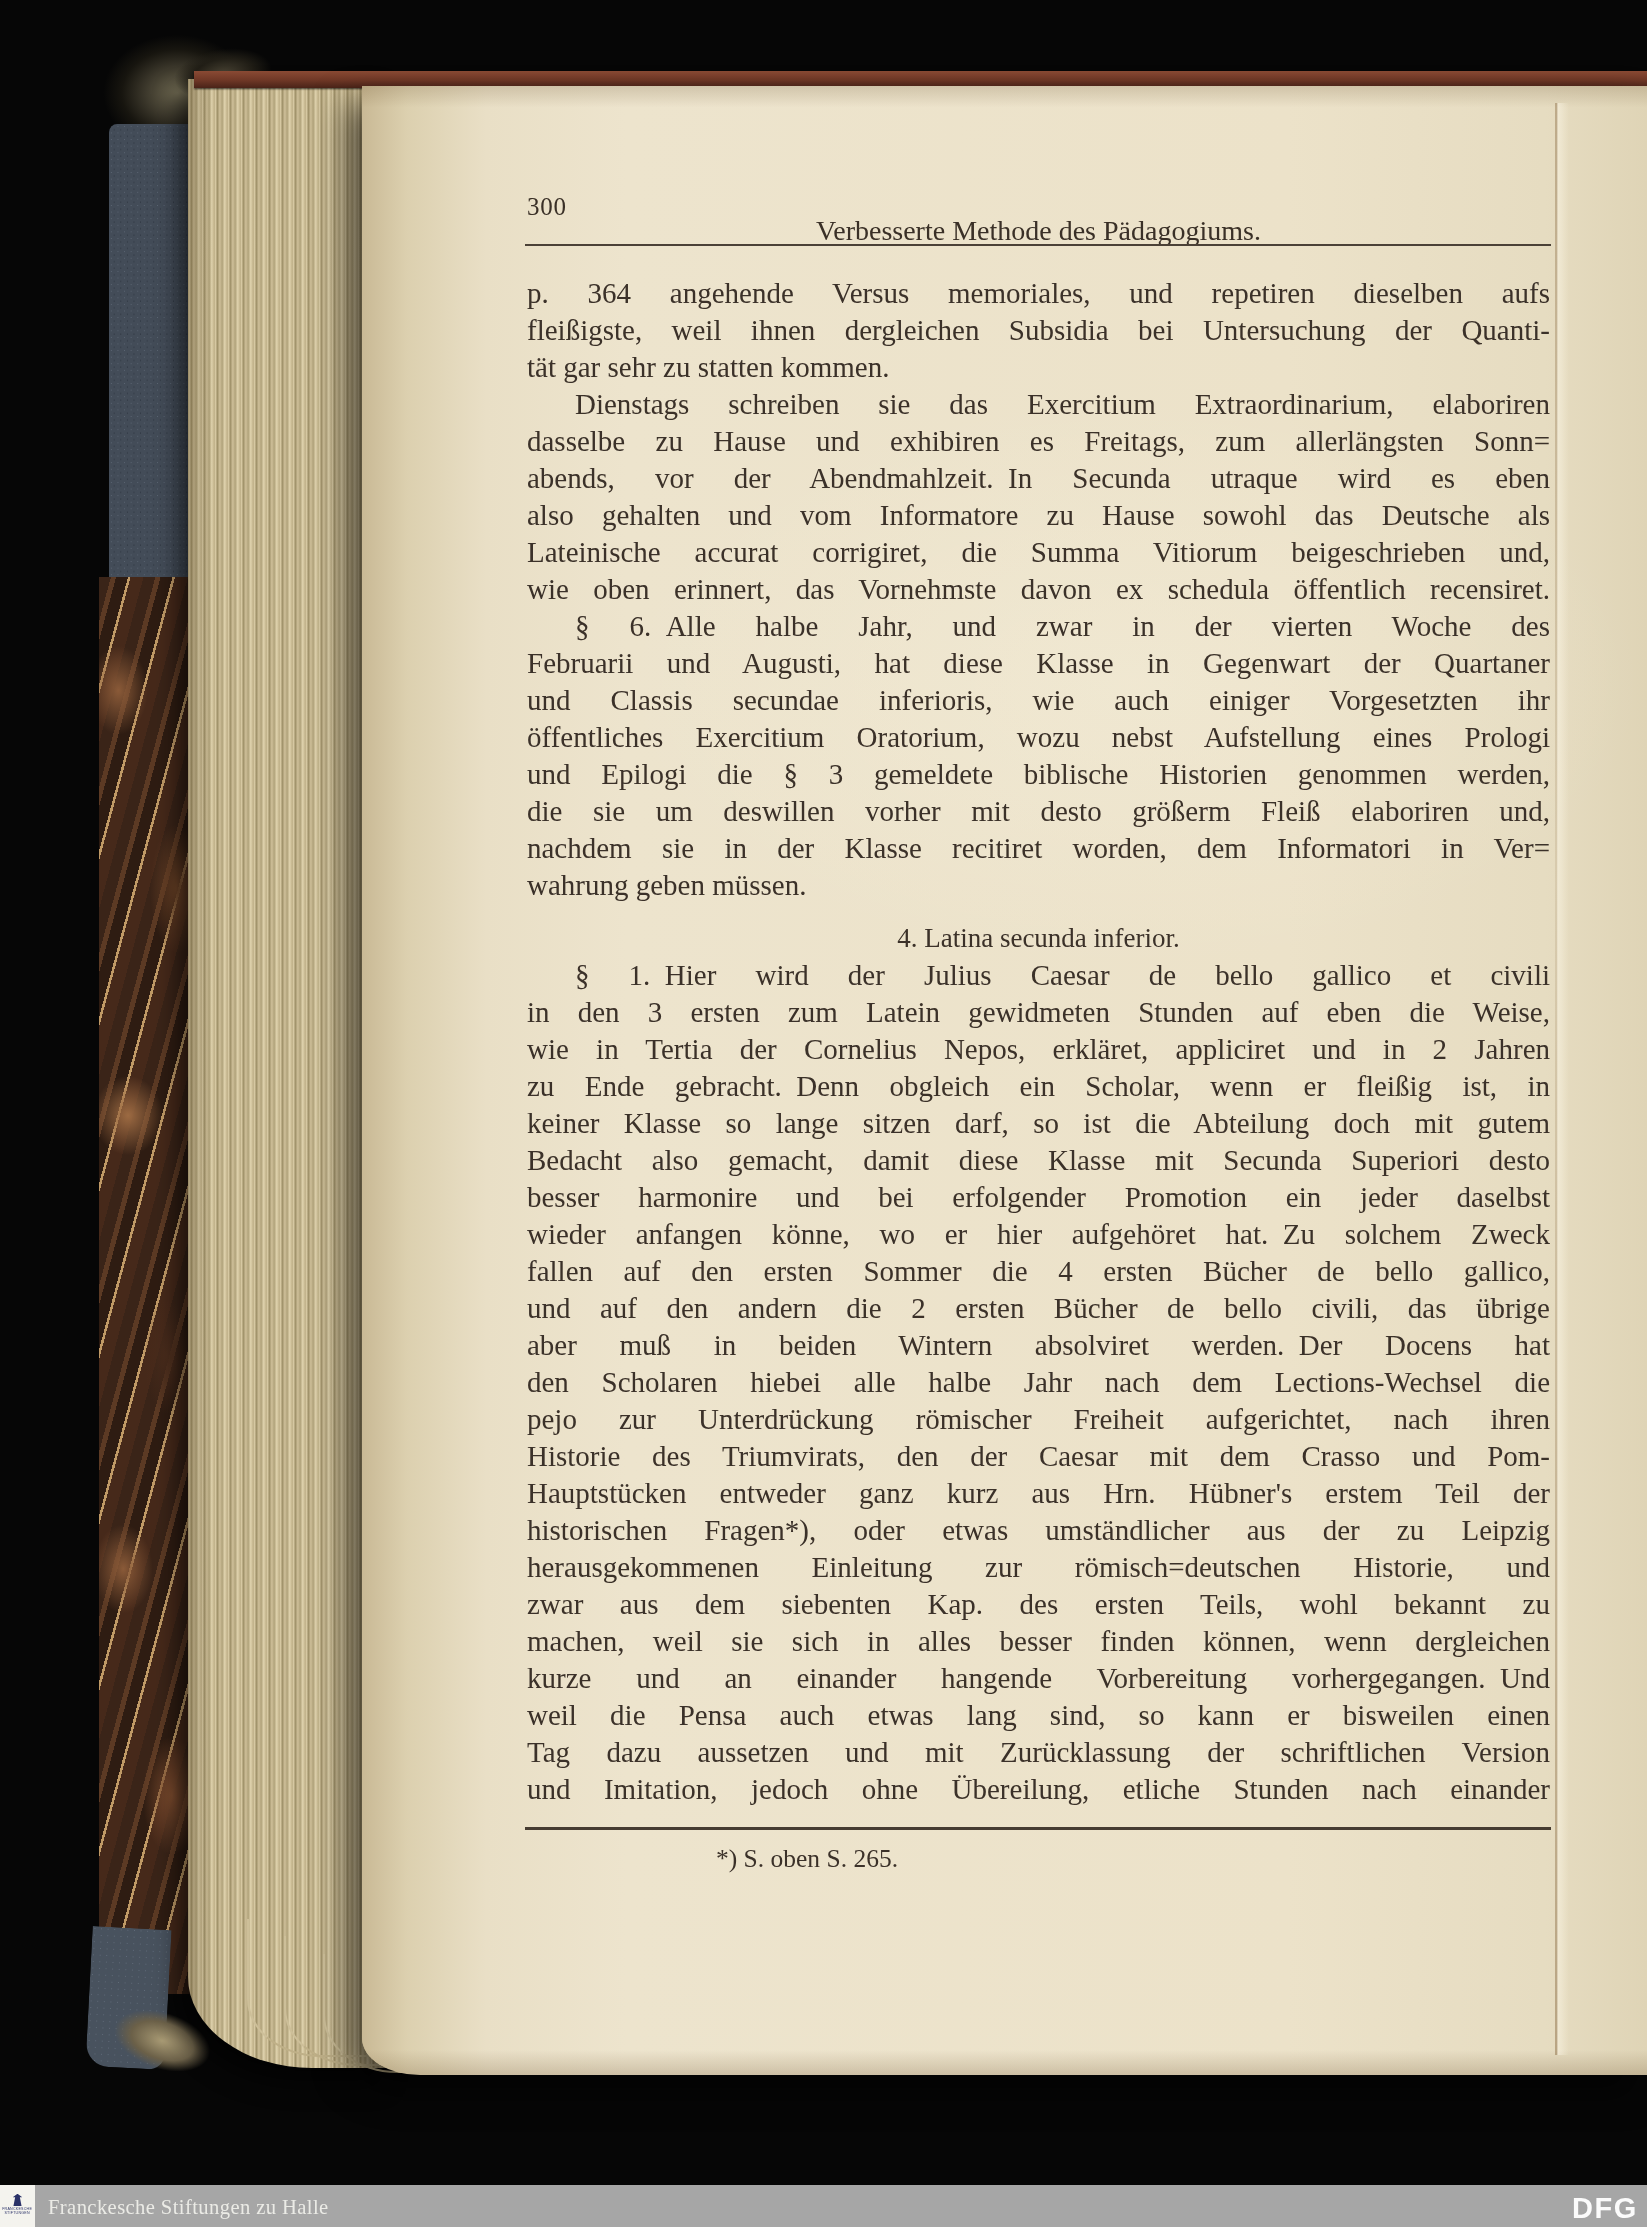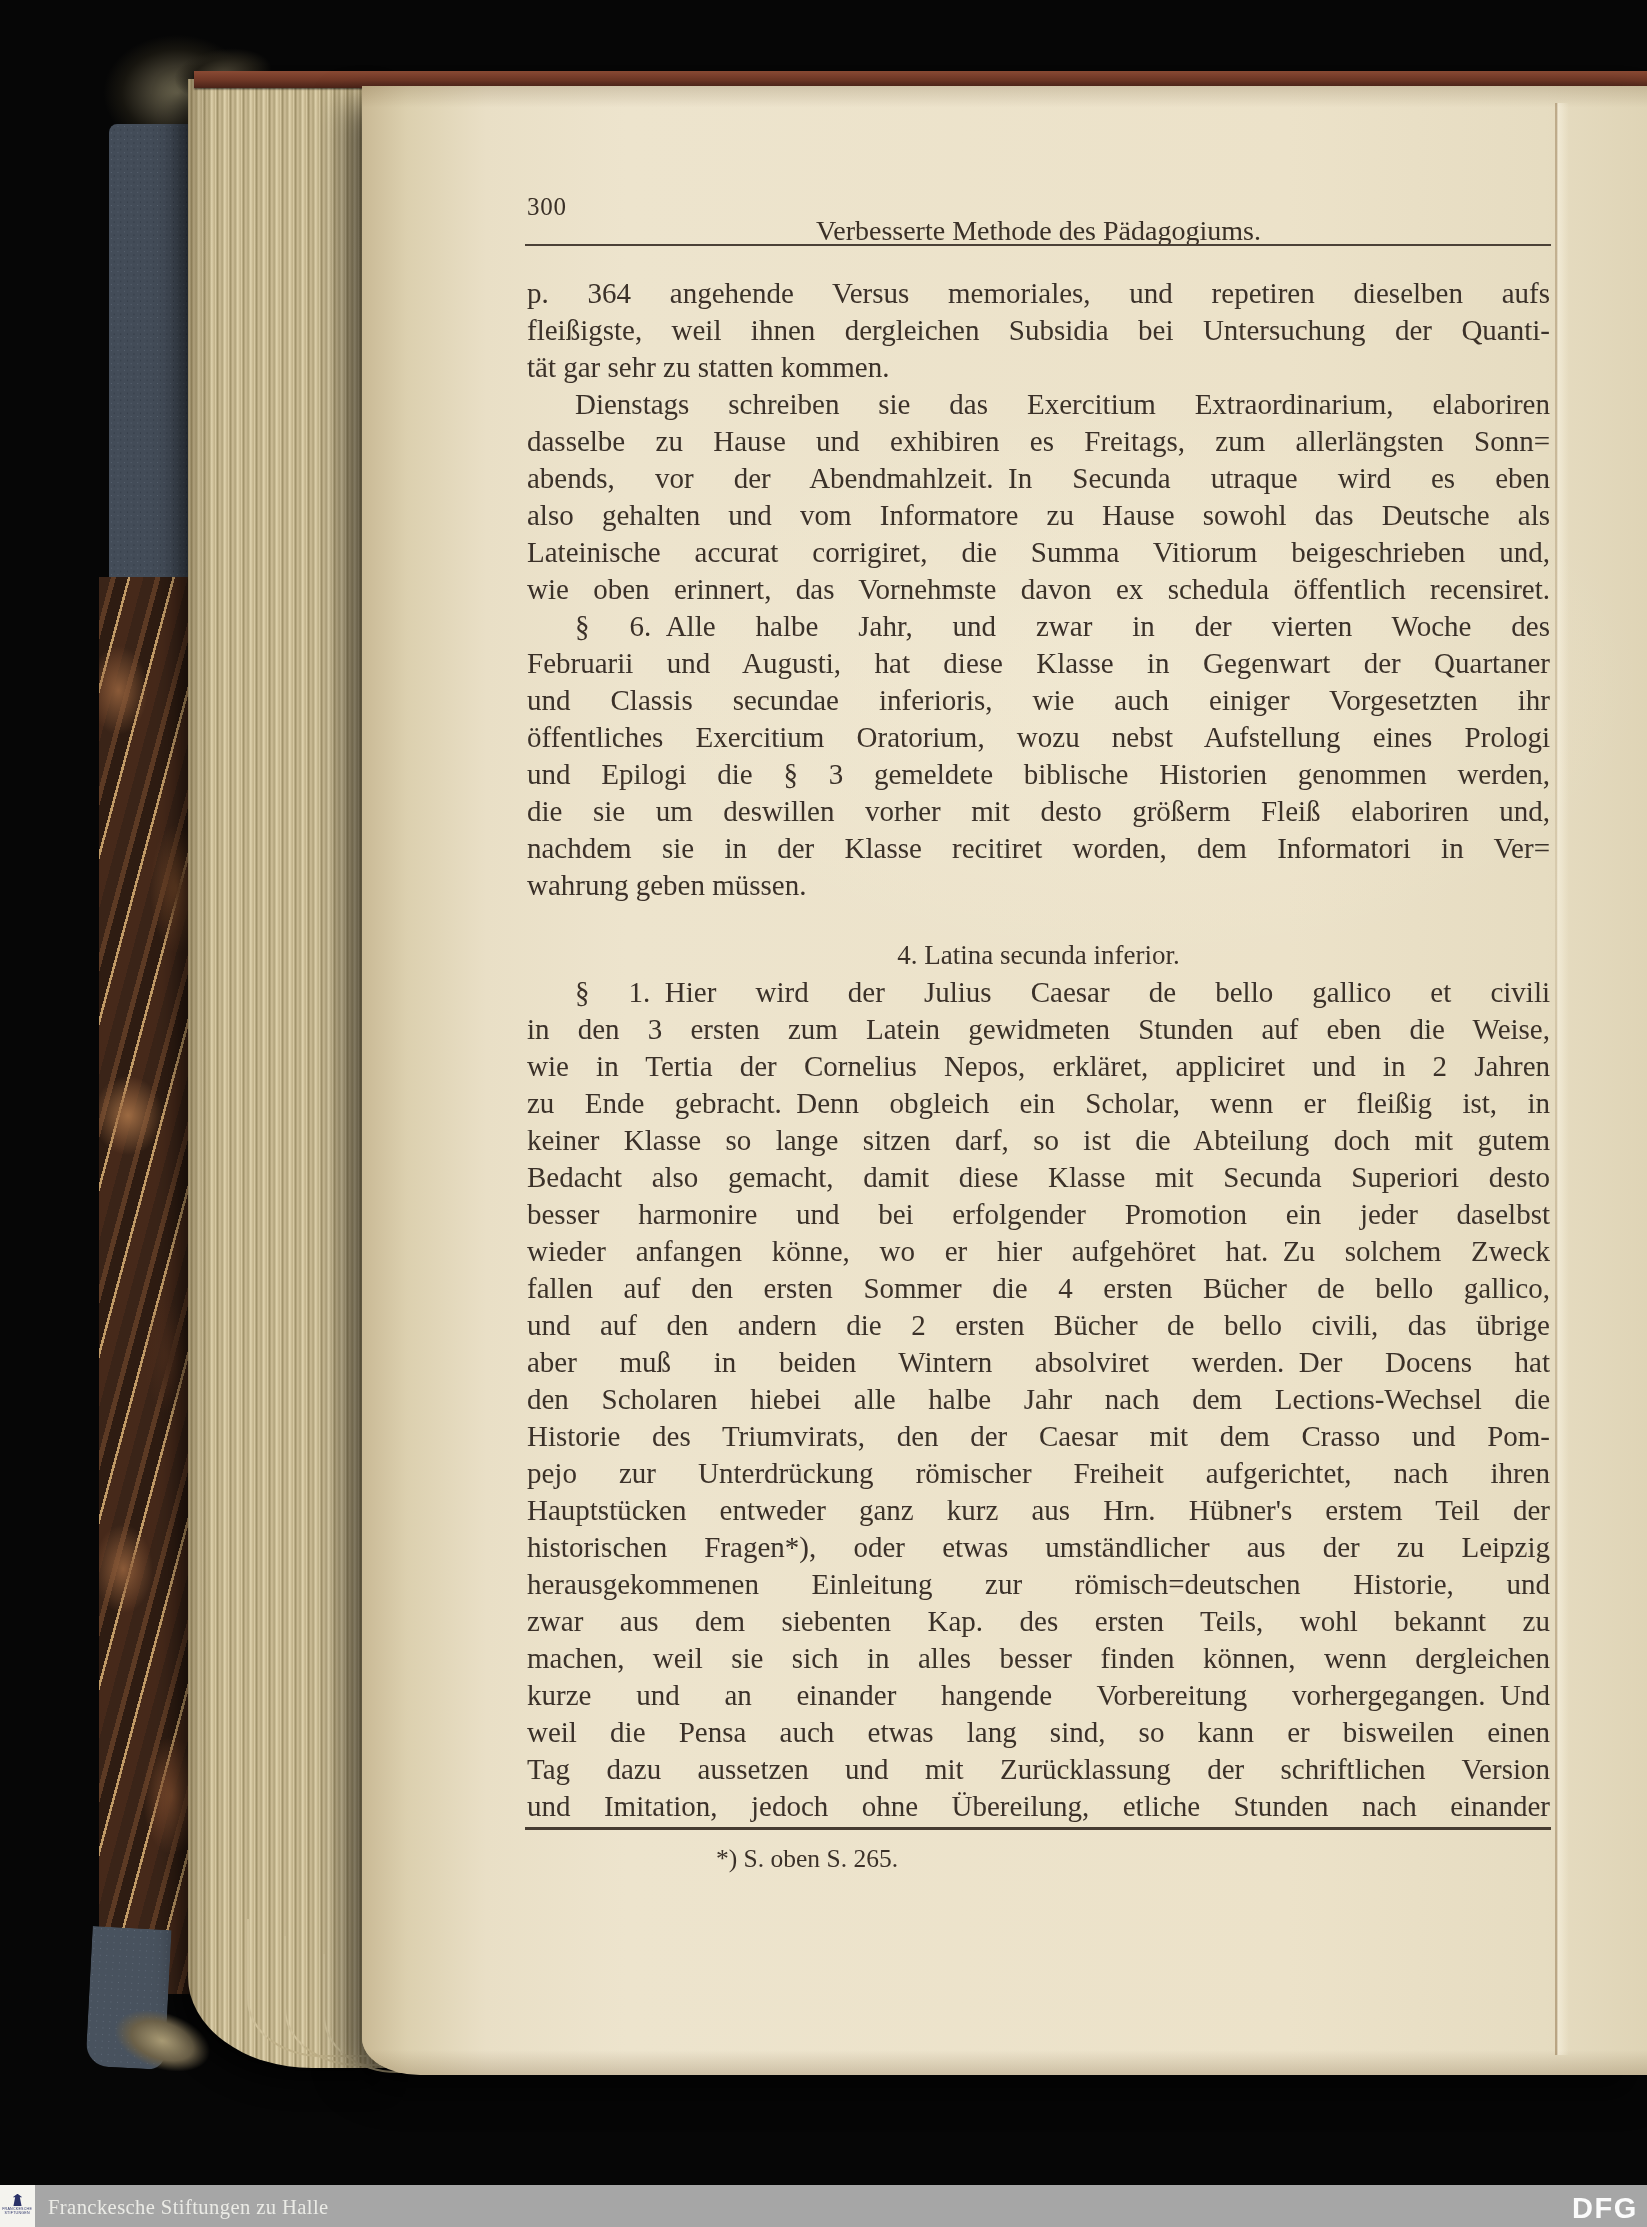--- a/index.html
+++ b/index.html
@@ -64,21 +64,21 @@
      background:linear-gradient(90deg,rgba(255,250,235,.5),rgba(255,250,235,0));}
   
   .header-row{position:absolute;left:165px;top:99px;width:1023px;height:38px;color:#3a3027;}
   .pageno{position:absolute;left:0;top:8px;font-size:25px;letter-spacing:0.8px;}
   .runtitle{position:absolute;left:0;top:0.8px;width:100%;text-align:center;font-size:28px;margin-top:29px;}
   .header-rule{position:absolute;left:163px;top:158px;width:1026px;height:1.6px;background:#4b4137;}
   .text-block{position:absolute;left:165px;top:189px;width:1023px;color:#3b3129;font-size:29px;}
   .tl{height:37px;line-height:37px;text-align:justify;text-align-last:justify;overflow:hidden;white-space:pre-wrap;}
   .tl.ind{padding-left:48px;}
   .tl.last{text-align-last:left;}
-  .heading{height:37px;line-height:37px;margin-top:33px;text-align:center;font-size:27px;}
+  .heading{height:37px;line-height:37px;margin-top:16px;text-align:center;font-size:27px;}
   .footnote-rule{position:absolute;left:163px;top:1741px;width:1026px;height:2.5px;background:#463c32;}
   .footnote{position:absolute;left:165px;top:1755px;width:1023px;height:36px;line-height:36px;
      padding-left:189px;box-sizing:border-box;font-size:25.5px;color:#3b3129;}
   
   .footer-bar{position:absolute;left:0;top:2185px;width:1648px;height:43px;background:#a6a6a6;}
   .logo-box{position:absolute;left:0;top:0;width:35px;height:43px;background:#f4f3ee;
      display:flex;flex-direction:column;align-items:center;justify-content:center;}
   .emblem{width:10.7px;height:12.4px;background:#2a3168;
      clip-path:polygon(50% 0,95% 28%,72% 28%,88% 100%,12% 100%,28% 28%,5% 28%);}
   .logo-caption{margin-top:1.6px;font-family:"Liberation Sans",sans-serif;font-size:5.8px;line-height:5.8px;
@@ -141,22 +141,22 @@
         <div class="tl">wie in Tertia der Cornelius Nepos, erkläret, appliciret und in 2 Jahren</div>
         <div class="tl">zu Ende gebracht. Denn obgleich ein Scholar, wenn er fleißig ist, in</div>
         <div class="tl">keiner Klasse so lange sitzen darf, so ist die Abteilung doch mit gutem</div>
         <div class="tl">Bedacht also gemacht, damit diese Klasse mit Secunda Superiori desto</div>
         <div class="tl">besser harmonire und bei erfolgender Promotion ein jeder daselbst</div>
         <div class="tl">wieder anfangen könne, wo er hier aufgehöret hat. Zu solchem Zweck</div>
         <div class="tl">fallen auf den ersten Sommer die 4 ersten Bücher de bello gallico,</div>
         <div class="tl">und auf den andern die 2 ersten Bücher de bello civili, das übrige</div>
         <div class="tl">aber muß in beiden Wintern absolviret werden. Der Docens hat</div>
         <div class="tl">den Scholaren hiebei alle halbe Jahr nach dem Lections-Wechsel die</div>
+        <div class="tl">pejo zur Unterdrückung römischer Freiheit aufgerichtet, nach ihren</div>
         <div class="tl">Historie des Triumvirats, den der Caesar mit dem Crasso und Pom-</div>
-        <div class="tl">pejo zur Unterdrückung römischer Freiheit aufgerichtet, nach ihren</div>
         <div class="tl">Hauptstücken entweder ganz kurz aus Hrn. Hübner's erstem Teil der</div>
         <div class="tl">historischen Fragen*), oder etwas umständlicher aus der zu Leipzig</div>
         <div class="tl">herausgekommenen Einleitung zur römisch=deutschen Historie, und</div>
         <div class="tl">zwar aus dem siebenten Kap. des ersten Teils, wohl bekannt zu</div>
         <div class="tl">machen, weil sie sich in alles besser finden können, wenn dergleichen</div>
         <div class="tl">kurze und an einander hangende Vorbereitung vorhergegangen. Und</div>
         <div class="tl">weil die Pensa auch etwas lang sind, so kann er bisweilen einen</div>
         <div class="tl">Tag dazu aussetzen und mit Zurücklassung der schriftlichen Version</div>
         <div class="tl">und Imitation, jedoch ohne Übereilung, etliche Stunden nach einander</div>
       </div>

